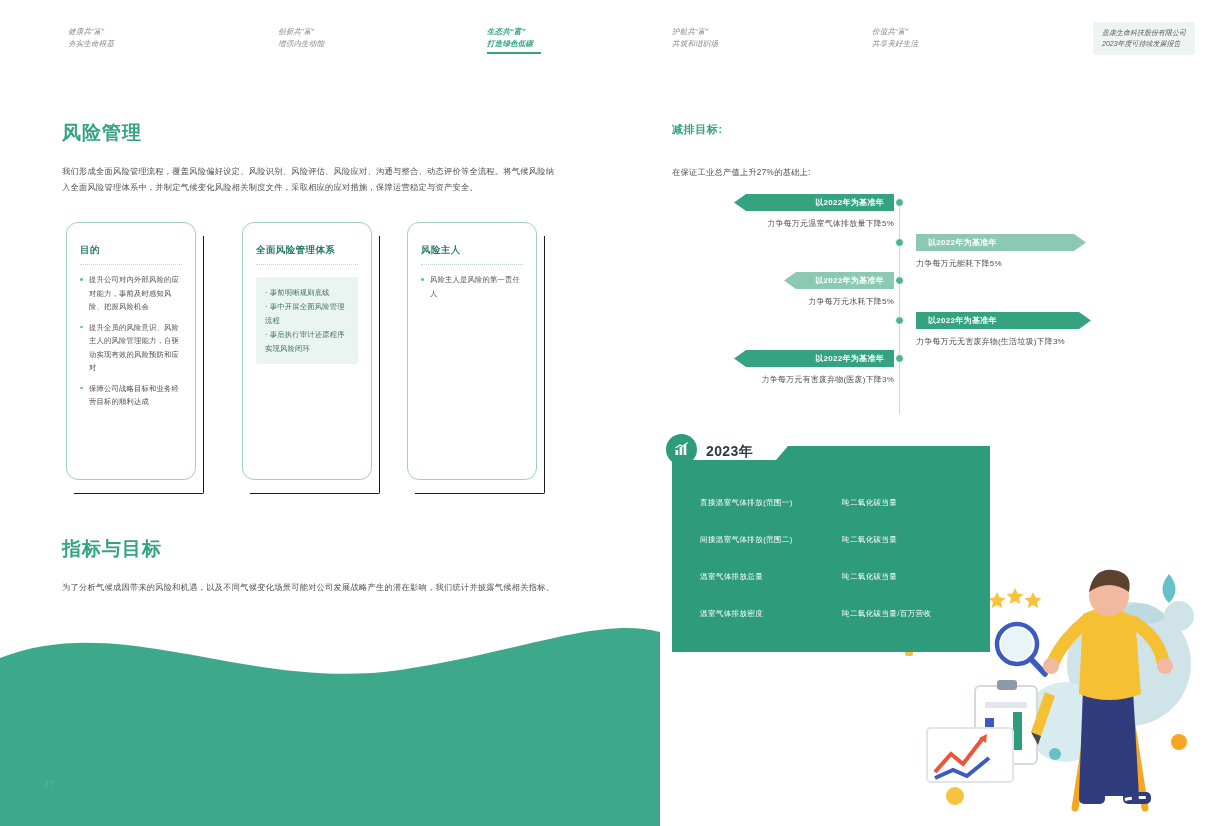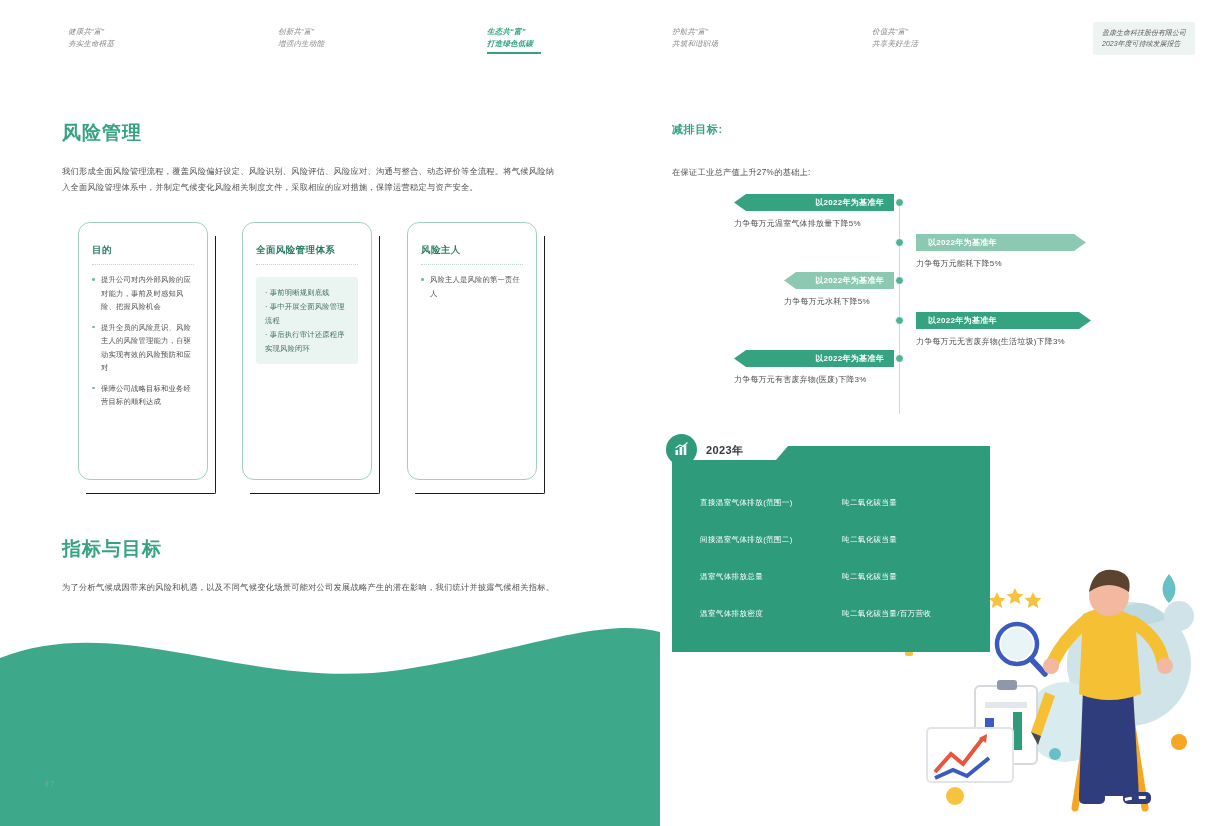--- a/index.html
+++ b/index.html
@@ -77,21 +77,21 @@
     letter-spacing: .2px;
   }
   ul.card-list li::before {
     content: ""; position: absolute; left: 0; top: 5px;
     width: 2.6px; height: 2.6px; background: #6dbfa1; border-radius: 50%;
   }
   .subbox { background: #eaf4f0; border-radius: 3px; padding: 9px 8px 8px 9px; margin-top: 12px; }
   .subbox div {
     font-size: 7.3px; line-height: 14px; color: #3f6f5f; letter-spacing: .2px;
   }
-  .card-a { left: 16px; }
+  .card-a { left: 4px; }
   .card-b { left: 180px; }
   .card-c { left: 345px; }
 
   .metrics-block { margin-top: 24px; }
 
   
   .right-col { position: absolute; left: 672px; top: 122px; width: 420px; z-index: 3; }
   .r-title { font-size: 11px; font-weight: bold; color: #35a380; letter-spacing: .6px; }
   .r-lead { margin-top: 30px; font-size: 8.2px; color: #4f4f4f; letter-spacing: .3px; }
 
@@ -108,40 +108,40 @@
     font-size: 8px; font-weight: bold; color: #ffffff; letter-spacing: .3px;
     white-space: nowrap;
   }
   .target.left .chip { justify-content: flex-end; padding: 0 10px 0 22px; }
   .target.right .chip { justify-content: flex-start; padding: 0 22px 0 12px; }
   .target .chip-bg { position: absolute; inset: 0; z-index: 0; }
   .target .chip span { position: relative; z-index: 1; }
   .target .desc {
     margin-top: 7px; font-size: 8px; color: #4f4f4f; letter-spacing: .2px; white-space: nowrap;
   }
-  .target.left .desc { text-align: left; }
+  .target.left .desc { text-align: right; }
   .t1 { left: 62px;  top: 0;   width: 160px; }
   .t2 { left: 112px; top: 78px; width: 110px; }
   .t3 { left: 62px;  top: 156px; width: 160px; }
   .t4 { left: 244px; top: 40px;  width: 170px; }
   .t5 { left: 244px; top: 118px; width: 175px; }
   .dark  { fill: #35a380; }
   .light { fill: #8cc9b3; }
 
   
   .panel { position: relative; margin-top: 18px; width: 318px; height: 210px; }
   .panel-bg { position: absolute; inset: 0; }
   .panel-badge {
     position: absolute; left: -6px; top: -8px; width: 31px; height: 31px;
     border-radius: 50%; background: #2e9b7a;
     display: flex; align-items: center; justify-content: center; z-index: 3;
   }
   .panel-title {
     position: absolute; left: 34px; top: 1px; z-index: 3;
-    font-size: 11px; font-weight: bold; color: #2f3b42; letter-spacing: .4px;
+    font-size: 14px; font-weight: bold; color: #2f3b42; letter-spacing: .4px;
   }
   .panel-rows { position: absolute; left: 0; top: 42px; right: 0; z-index: 3; }
   .prow {
     display: flex; align-items: center; height: 37px;
     padding: 0 14px 0 28px;
     font-size: 7.6px; color: #ffffff; letter-spacing: .3px; white-space: nowrap;
   }
   .prow .label { width: 142px; }
   .prow .unit { flex: 1; }
 

